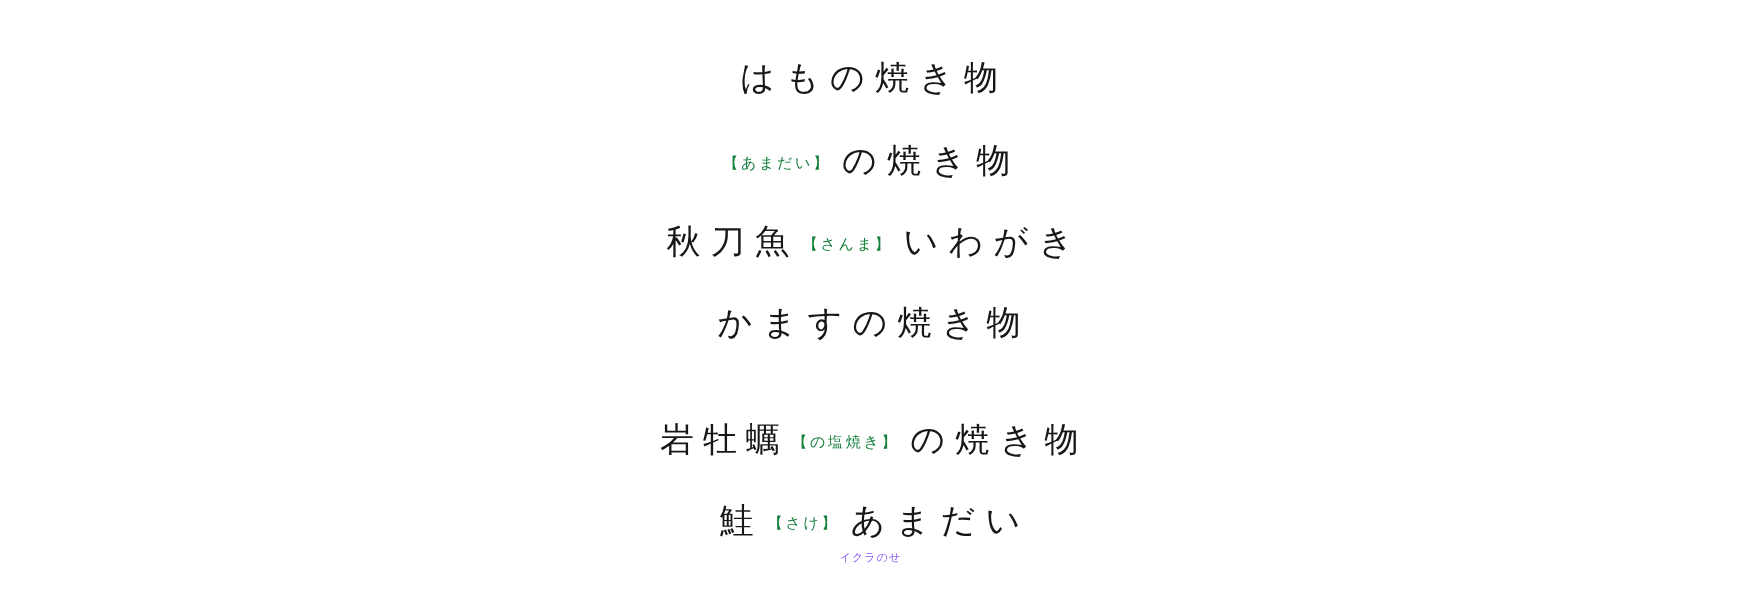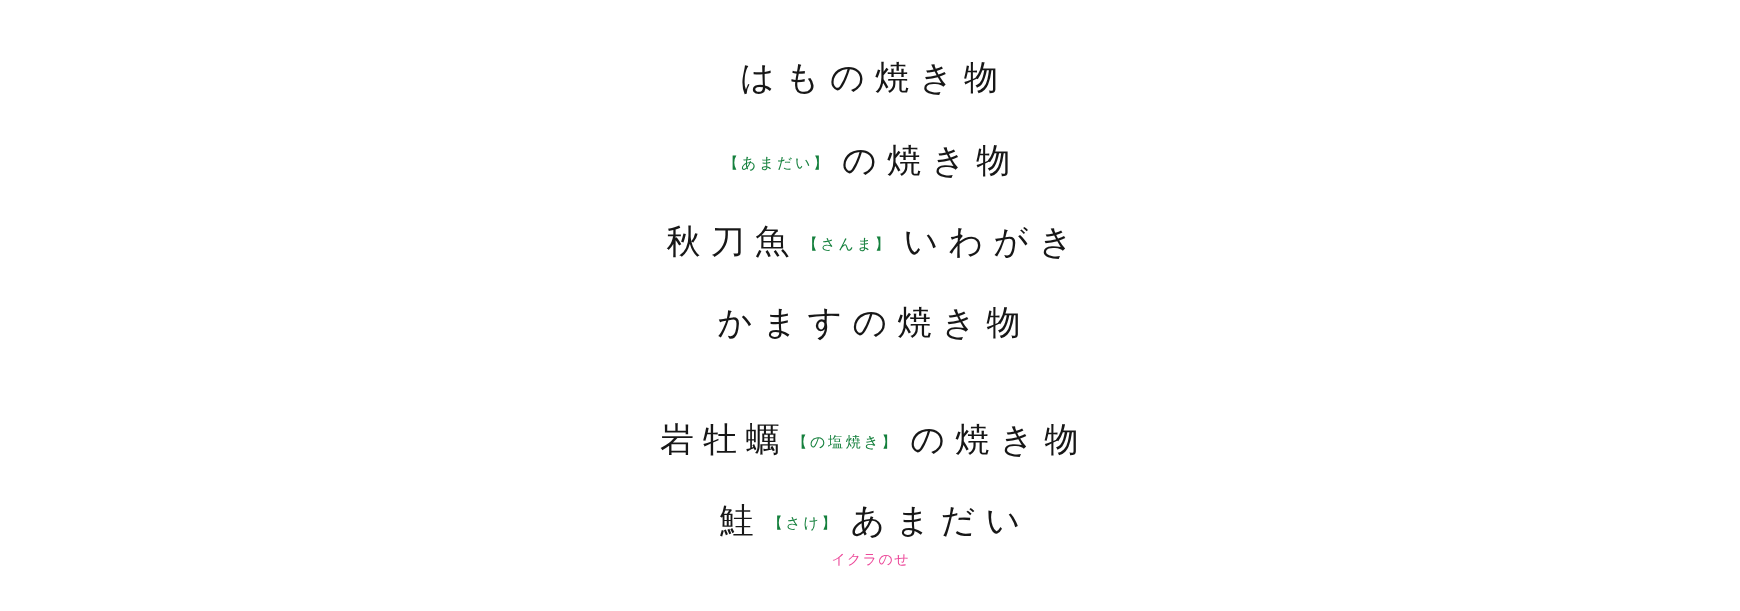--- a/index.html
+++ b/index.html
@@ -67,24 +67,24 @@
     letter-spacing: 0.18em;
     text-indent: 0.18em;
     color: #15803d;
     position: relative;
     top: -4px;
     padding: 0 1px;
   }
 
   .note {
     font-family: "Liberation Sans", "DejaVu Sans", sans-serif;
-    font-size: 14px;
+    font-size: 11px;
     letter-spacing: 0.10em;
     text-indent: 0.10em;
-    color: #ec4899;
+    color: #8b5cf6;
     margin-top: 6px;
     line-height: 1;
   }
 
   .entry-1 { margin-bottom: 26px; }
   .entry-2 { margin-bottom: 24px; }
   .entry-3 { margin-bottom: 24px; }
   .entry-4 { margin-bottom: 24px; }
   .entry-5 { margin-bottom: 24px; margin-top: 36px; }
   .entry-6 { margin-bottom: 0; }

